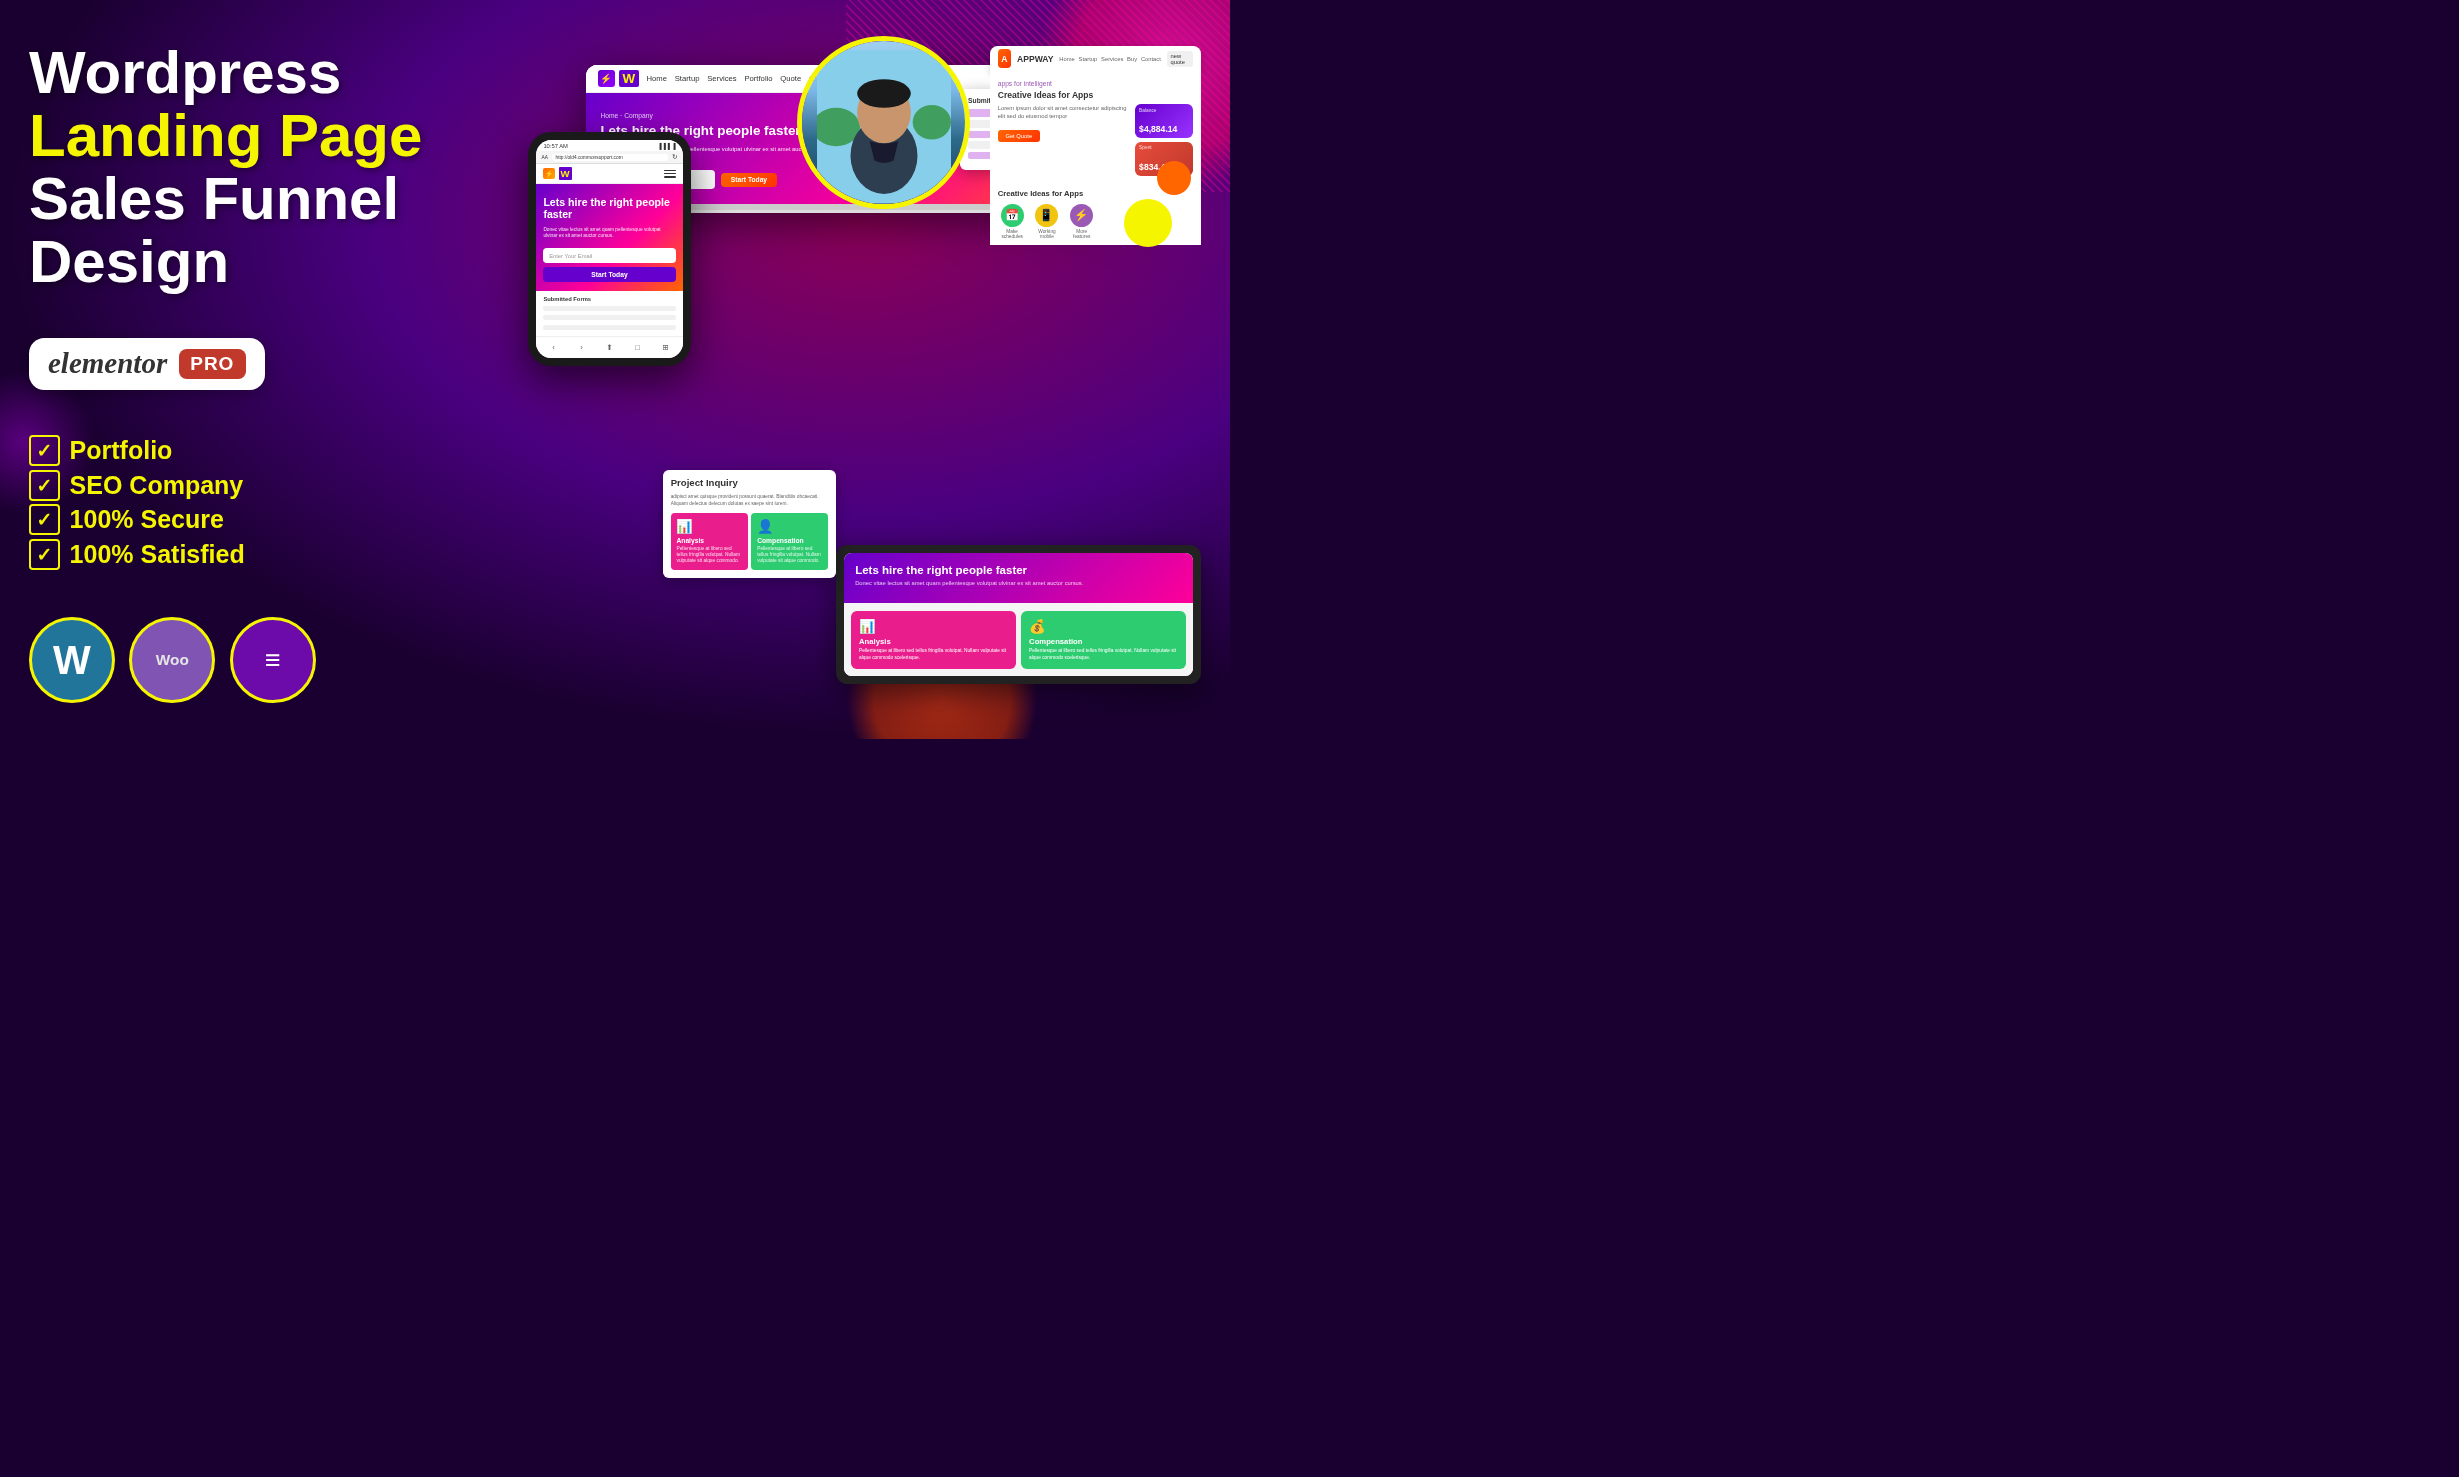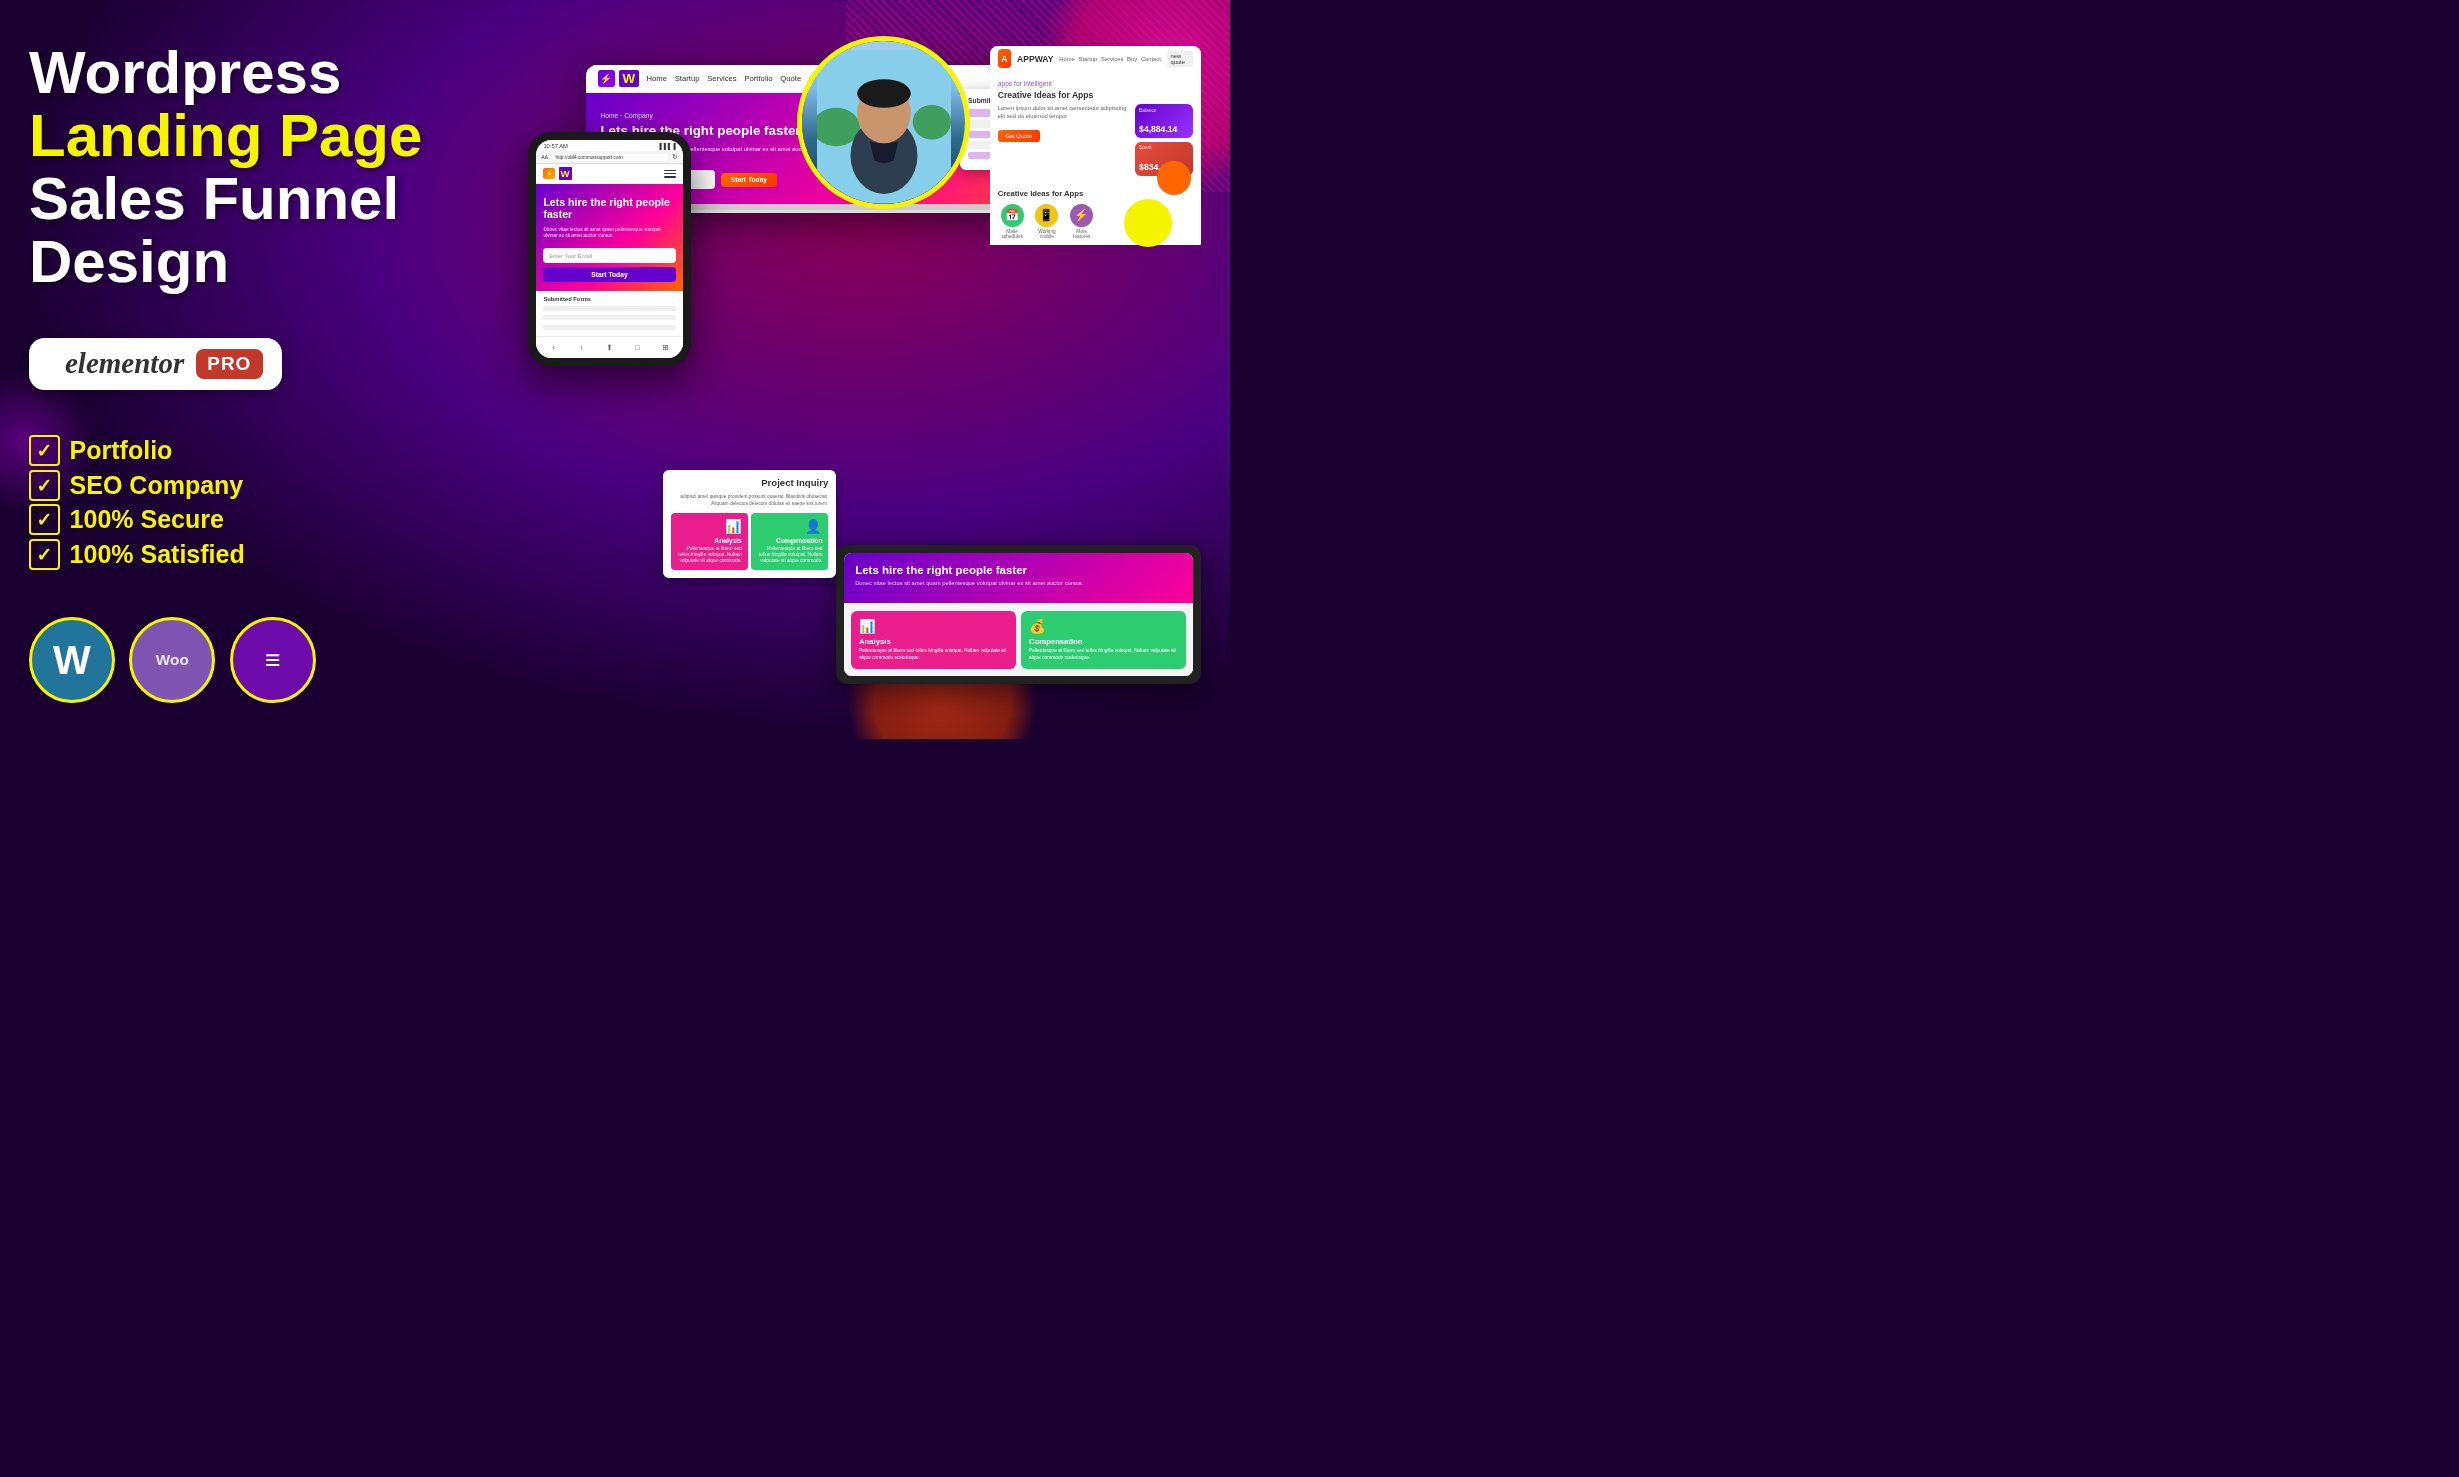--- a/index.html
+++ b/index.html
@@ -119,21 +119,20 @@
       margin-top: 7.7px;
       box-shadow: 0 3.8px 14.4px rgba(0,0,0,0.3);
     }
 
     .elementor-text {
       font-family: 'Georgia', cursive;
       font-size: 29px;
       color: #333;
       font-style: italic;
       font-weight: 700;
-      margin-left: 17px;
     }
 
     .pro-badge {
       background: #c0392b;
       color: white;
       font-weight: 900;
       font-size: 19px;
       padding: 3.8px 11.5px;
       border-radius: 7.7px;
       letter-spacing: 1px;
@@ -814,21 +813,20 @@
       position: absolute;
       bottom: 125px;
       left: 154px;
       width: 173px;
       background: white;
       border-radius: 5.8px;
       padding: 7.7px;
       box-shadow: 0 3.8px 14.4px rgba(0,0,0,0.3);
       z-index: 9;
       font-size: 5.8px;
-      text-align: right;
     }
 
     .inquiry-title {
       font-size: 9.6px;
       font-weight: 900;
       color: #333;
       margin-bottom: 5.8px;
     }
 
     .inquiry-cards {

